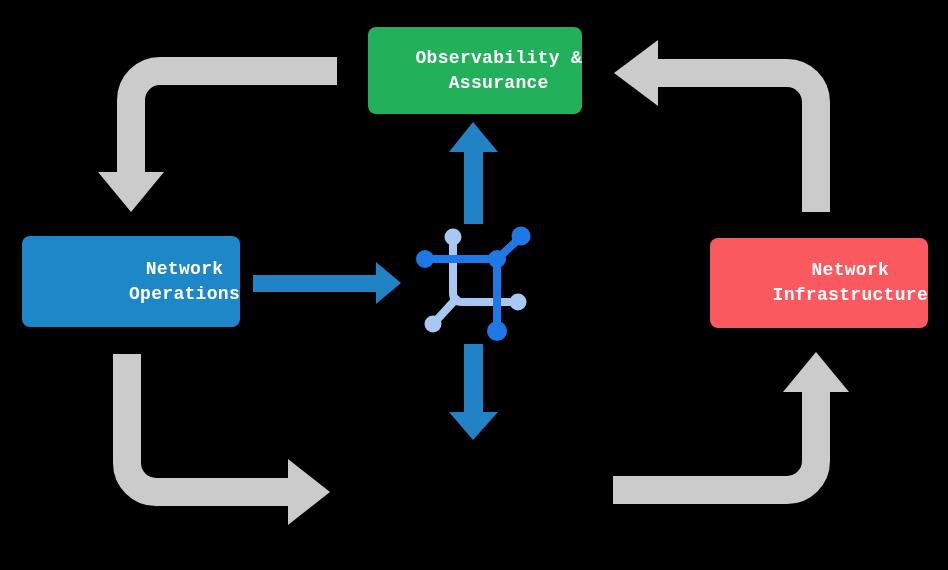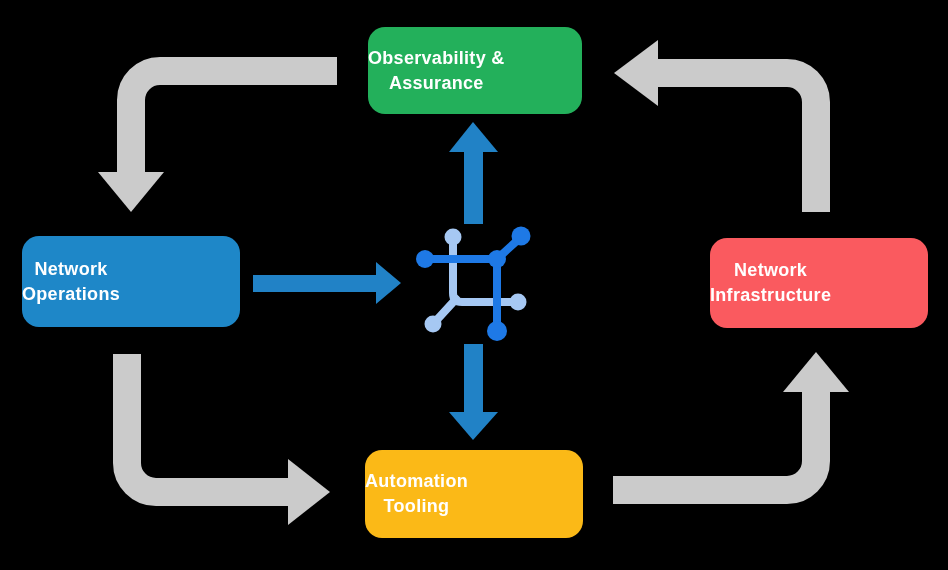--- a/index.html
+++ b/index.html
@@ -11,25 +11,26 @@
     background: var(--background, #000);
     overflow: hidden;
   }
   .arrow-layer {
     position: absolute;
     left: 0; top: 0;
     width: 948px; height: 570px;
   }
   .node {
     position: absolute;
-    border-radius: 17px;
+    border-radius: 8px;
     display: flex;
     align-items: center;
-    justify-content: flex-start;
+    justify-content: flex-end;
     text-align: center;
+    font-family: Liberation Mono, monospace;
   }
   .node-label {
     color: var(--label-text, #fff);
     font-size: 18px;
     line-height: 25px;
     font-weight: 600;
     letter-spacing: 0.3px;
     white-space: pre-line;
   }
   .node-observability   { left: 368px; top: 27px;  width: 214px; height: 87px; background: var(--green); }
@@ -113,18 +114,14 @@
   <div class="node node-operations">
     <span class="node-label">Network
 Operations</span>
   </div>
 
   <div class="node node-infrastructure">
     <span class="node-label">Network
 Infrastructure</span>
   </div>
 
-  <div class="node node-automation">
-    <span class="node-label">Automation
-Tooling</span>
-  </div>
 
 </div>
 
 </body></html>

